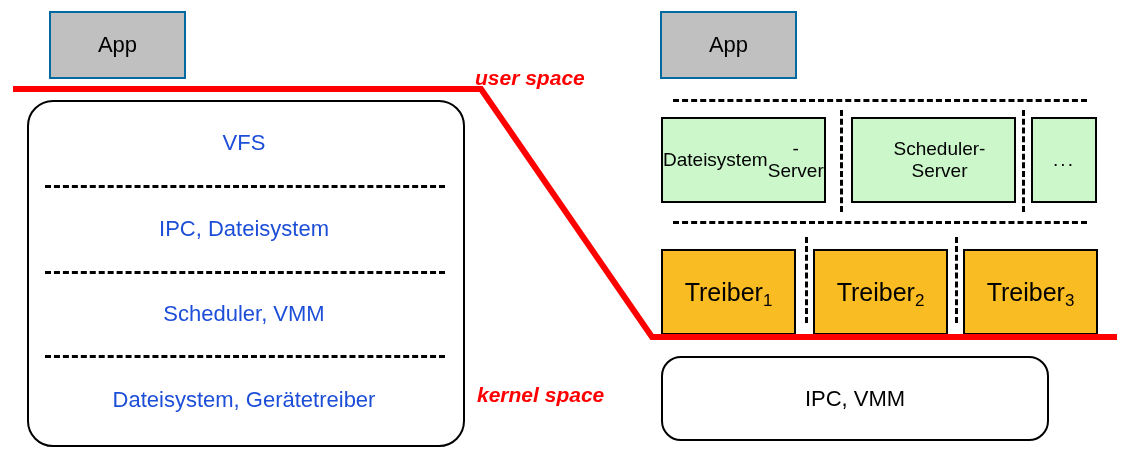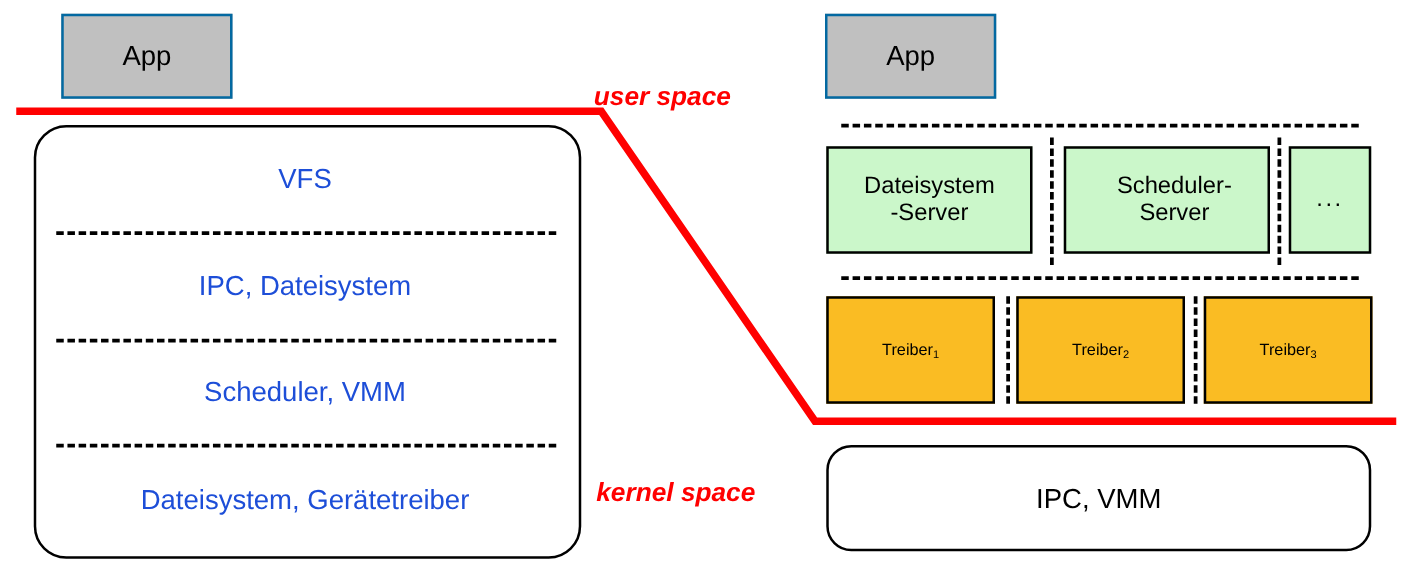--- a/index.html
+++ b/index.html
@@ -42,21 +42,22 @@
   
   .server-box {
     background: #cbf7ca;
     border: 2px solid #000000;
     font-size: 19px;
   }
   
   .driver-box {
     background: #fabc23;
     border: 2px solid #000000;
-    font-size: 13px;
+    font-size: 25px;
+    margin-top: 12px;
   }
   
   .kernel-row {
     position: absolute;
     display: flex;
     align-items: center;
     justify-content: center;
     text-align: left;
     font-size: 22px;
     color: #1d4ed8;
@@ -130,21 +131,21 @@
     <span>Dateisystem, Gerätetreiber</span>
   </div>
 
   <div class="box app-box" style="left:660px; top:11px; width:137px; height:68px;">
     <span>App</span>
   </div>
 
   <div class="dashed-h" style="left:673px; top:99px; width:414px;"></div>
   <div class="dashed-h" style="left:673px; top:221px; width:414px;"></div>
 
-  <div class="box server-box" style="left:661px; top:117px; width:165px; height:86px; flex-direction:column;">
+  <div class="box server-box" style="left:661px; top:117px; width:165px; height:86px; ">
     <span>Dateisystem</span>
     <span>-Server</span>
   </div>
   <div class="dashed-v" style="left:840px; top:110px; height:102px;"></div>
 
   <div class="box server-box" style="left:851px; top:117px; width:165px; height:86px; flex-direction:column;padding-left:12px;">
     <span>Scheduler-</span>
     <span>Server</span>
   </div>
   <div class="dashed-v" style="left:1022px; top:110px; height:102px;"></div>
@@ -160,21 +161,21 @@
 
   <div class="box driver-box" style="left:813px; top:237px; width:135px; height:86px;">
     <span><span>Treiber</span><sub>2</sub></span>
   </div>
   <div class="dashed-v" style="left:955px; top:237px; height:86px;"></div>
 
   <div class="box driver-box" style="left:963px; top:237px; width:135px; height:86px;">
     <span><span>Treiber</span><sub>3</sub></span>
   </div>
 
-  <div class="rounded-box box" style="left:661px; top:356px; width:436px; height:85px; font-size:22px; border-radius:20px;">
+  <div class="rounded-box box" style="left:661px; top:356px; width:388px; height:85px; font-size:22px; border-radius:20px;">
     <span>IPC, VMM</span>
   </div>
 
   <svg class="red-line-svg" viewBox="0 0 1129 455" xmlns="http://www.w3.org/2000/svg">
     <polyline points="13,89 481,89 652,337 1117,337" fill="none" stroke="#ff0000" stroke-width="6" stroke-linejoin="miter" stroke-linecap="butt"></polyline>
   </svg>
 
   <div class="space-label" style="left:475px; top:41px;">user space</div>
   <div class="space-label" style="left:477px; top:358px;">kernel space</div>
 

